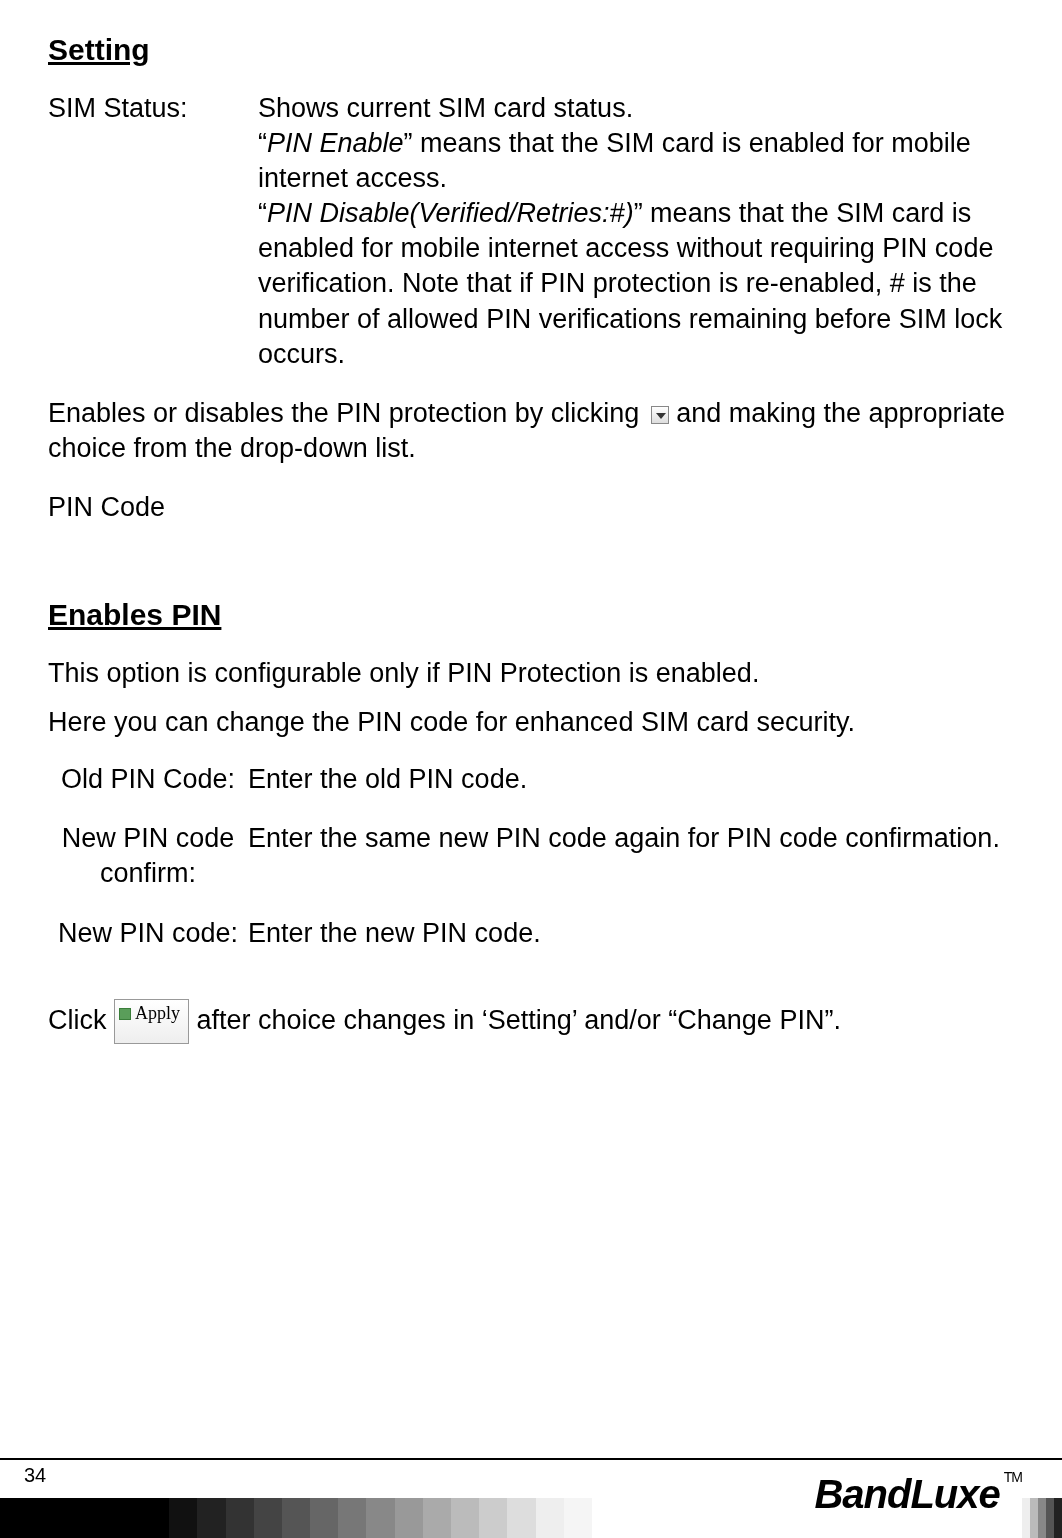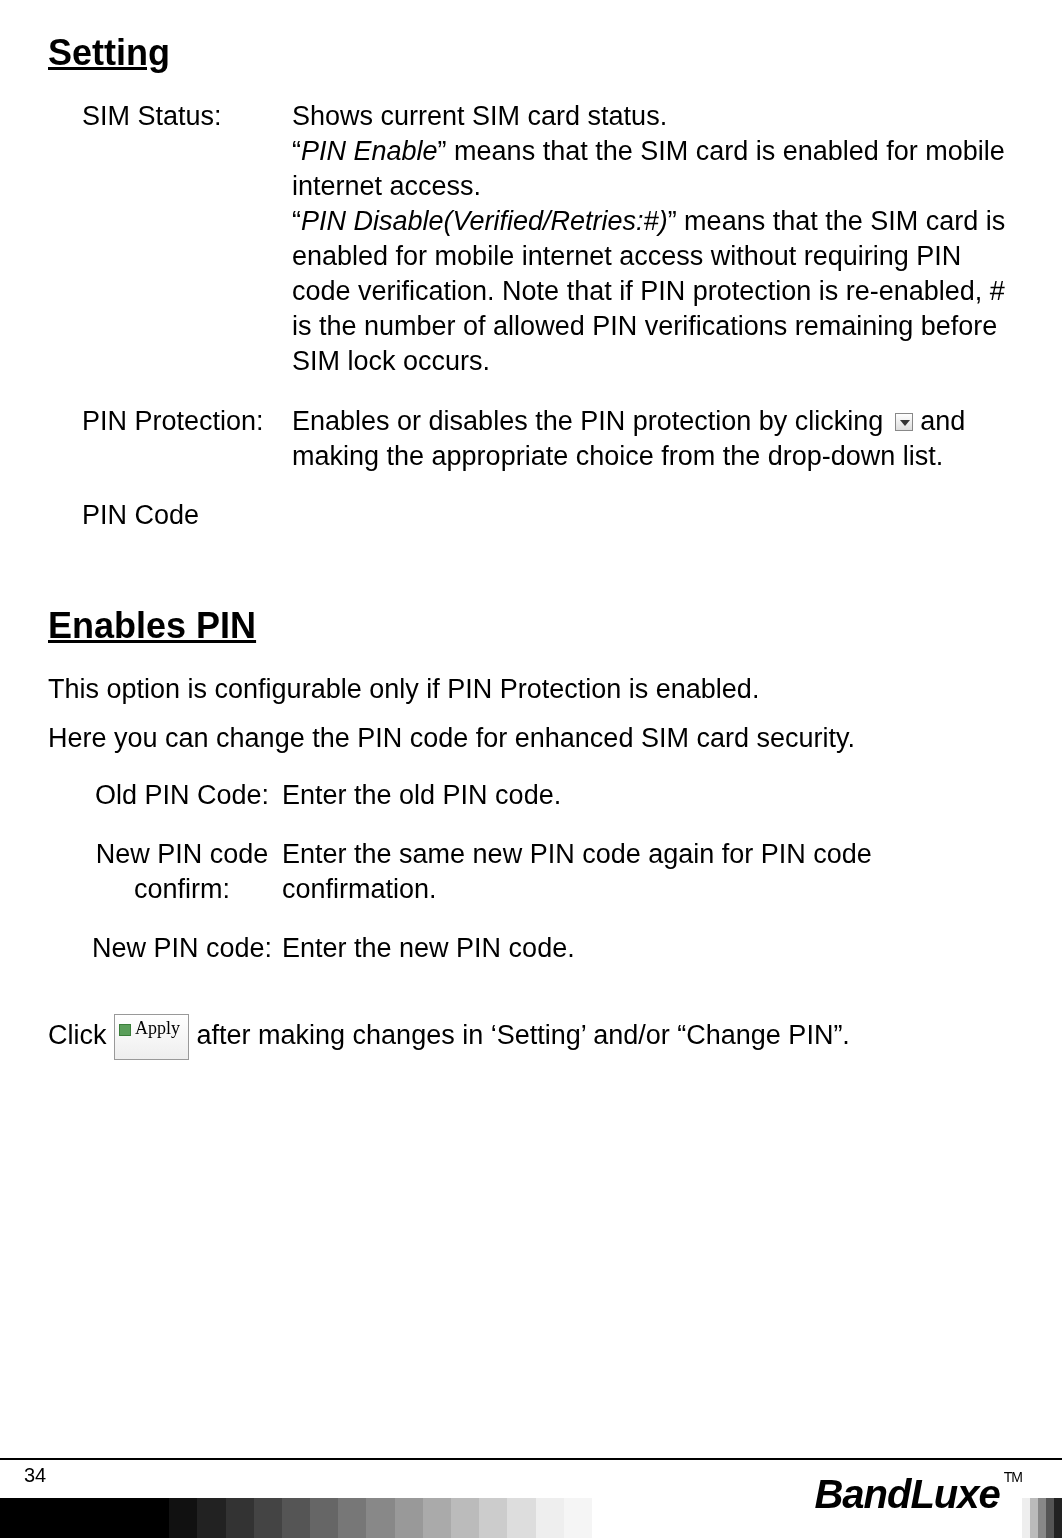--- a/index.html
+++ b/index.html
@@ -11,26 +11,25 @@
       color: #000;
       background: #fff;
       position: relative;
       padding: 30px 48px 0 48px;
       line-height: 1.3;
     }
     .section-heading {
       font-weight: bold;
       text-decoration: underline;
       margin-bottom: 22px;
-      font-size: 36px;
+      font-size: 30px;
     }
     .definition-row {
       display: flex;
       margin-bottom: 24px;
-      margin-left: 34px;
     }
     .definition-term {
       width: 210px;
       flex-shrink: 0;
     }
     .definition-desc {
       flex: 1;
     }
     .italic { font-style: italic; }
     .dropdown-icon {
@@ -135,21 +134,20 @@
   <div class="definition-row">
     <div class="definition-term">SIM Status:</div>
     <div class="definition-desc">
       <span>Shows current SIM card status.</span><br>
       <span>“</span><span class="italic">PIN Enable</span><span>” means that the SIM card is enabled for mobile internet access.</span><br>
       <span>“</span><span class="italic">PIN Disable(Verified/Retries:#)</span><span>” means that the SIM card is enabled for mobile internet access without requiring PIN code verification. Note that if PIN protection is re-enabled, # is the number of allowed PIN verifications remaining before SIM lock occurs.</span>
     </div>
   </div>
 
   <div class="definition-row">
-    <div class="definition-term">PIN Protection:</div>
     <div class="definition-desc">
       <span>Enables or disables the PIN protection by clicking </span><span class="dropdown-icon"></span><span> and making the appropriate choice from the drop-down list.</span>
     </div>
   </div>
 
   <div class="definition-row">
     <div class="definition-term">PIN Code</div>
   </div>
 </div>
 
@@ -169,21 +167,21 @@
     </div>
     <div class="definition-row">
       <div class="definition-term">New PIN code:</div>
       <div class="definition-desc">Enter the new PIN code.</div>
     </div>
   </div>
 
   <p class="click-line">
     <span>Click </span>
     <span class="apply-button"><span class="square"></span><span>Apply</span></span>
-    <span> after making changes in ‘Setting’ and/or “Change PIN”.</span>
+    <span> after choice changes in ‘Setting’ and/or “Change PIN”.</span>
   </p>
 </div>
 
 <div class="footer">
   <div class="footer-line"></div>
   <div class="page-number">34</div>
   <div class="gradient-bar">
     <span style="background:#000"></span>
       <span style="background:#000"></span>
       <span style="background:#000"></span>

